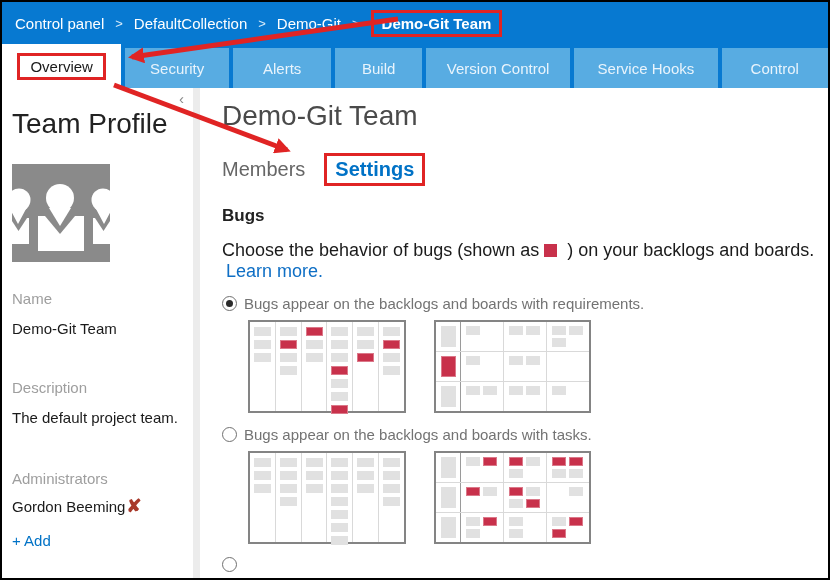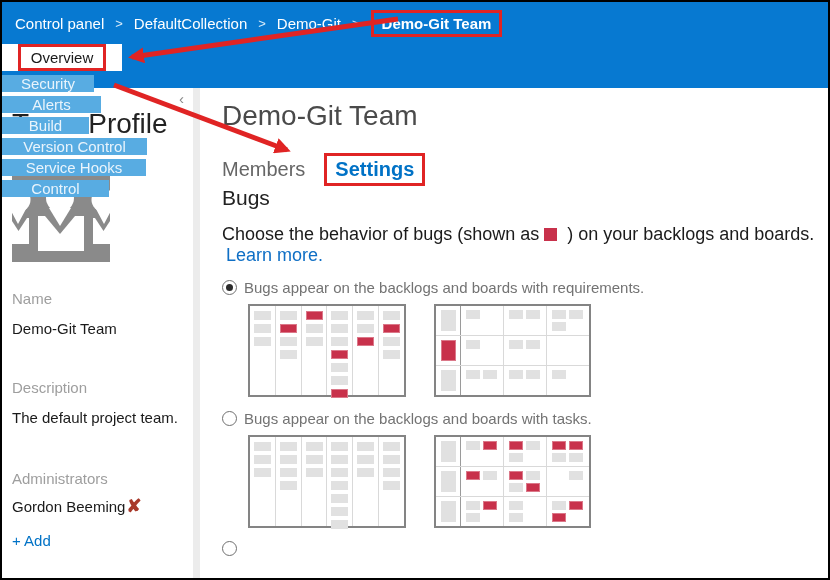--- a/index.html
+++ b/index.html
@@ -12,21 +12,21 @@
   .anno-box { border:3px solid var(--annotation_red,#e02424); }
 
   
   .topbar { position:relative; height:42px; background:var(--header_blue,#0779d1); display:flex; align-items:center; padding-left:13px; z-index:2; }
   .breadcrumb { display:flex; align-items:center; color:#fff; font-size:15px; }
   .crumb { color:#fff; cursor:pointer; white-space:nowrap; }
   .crumb-sep { margin:0 11px; font-size:13px; color:#d8ecfa; }
   .crumb-current { font-weight:bold; padding:2px 8px; }
 
   
-  .tabbar { height:44px; background:var(--header_blue,#0779d1); display:flex; column-gap:4px; z-index:2; position:relative;flex-direction:column; }
+  .tabbar { height:44px; background:var(--header_blue,#0779d1); display:flex; column-gap:4px; z-index:2; position:relative; }
   .tab { display:flex; align-items:center; justify-content:center; font-size:15px; color:#e9f4fc; background:var(--tab_blue,#58ace2); height:40px; margin-top:4px; cursor:pointer; white-space:nowrap; }
   .tab.active { background:#fff; color:#1a1a1a; height:44px; margin-top:0; }
   .tab.active .tab-box { border:3px solid var(--annotation_red,#e02424); padding:2px 10px; }
 
   
   .content-row { display:flex; height:490px; background:#fff; }
   .divider { width:7px; background:#ececec; }
 
   
   .sidebar { position:relative; width:191px; padding:0 0 0 10px; }
@@ -44,21 +44,21 @@
   .remove-x  { color:#a8392a; font-size:18px; font-weight:bold; margin-left:1px; cursor:pointer; line-height:1; }
   .add-link  { display:inline-block; margin-top:17px; color:var(--link_blue,#0072c6); font-size:15px; cursor:pointer; }
 
   
   .main { flex:1; padding:12px 0 0 22px; position:relative; }
   .page-title { font-size:28px; font-weight:400; color:#4a4a4a; }
   .subtabs { margin-top:21px; display:flex; align-items:center; font-size:20px; }
   .tab-members { color:#666; cursor:pointer; }
   .settings-box { margin-left:19px; border:3px solid var(--annotation_red,#e02424); padding:2px 8px; }
   .tab-settings { color:var(--link_blue,#0072c6); font-weight:bold; cursor:pointer;margin-top:43px; }
-  .section-title { font-size:21px; font-weight:400; color:#222; }
+  .section-title { margin-top:20px; font-size:17px; font-weight:700; color:#222; }
   .intro { margin-top:14px; font-size:18px; color:#1b1b1b; }
   .bug-swatch { display:inline-block; width:13px; height:13px; background:var(--bug_red,#c8314b); margin:0 5px -1px 5px; }
   .learn-more { color:#0f6fc5; cursor:pointer; margin-left:4px; text-decoration:none; }
 
   .option { margin-top:13px; display:flex; align-items:center; gap:7px; font-size:15px; color:#737373; }
   .radio { width:15px; height:15px; border:1px solid #707070; border-radius:50%; background:#fff; position:relative; flex:none; cursor:pointer; }
   .radio.checked::after { content:""; position:absolute; left:3px; top:3px; width:7px; height:7px; border-radius:50%; background:#2b2b2b; }
 
   .board-pair { display:flex; gap:28px; margin:8px 0 3px 26px; }
   .board { border:2px solid #848484; background:#fff; flex:none; }
@@ -104,21 +104,21 @@
         <span class="crumb">Demo-Git</span>
         <span class="crumb-sep">&gt;</span>
         <span class="crumb crumb-current anno-box">Demo-Git Team</span>
       </nav>
   </header>
 
   <nav class="tabbar" id="tabbar">
       <div class="tab active" style="width: 120px;">
         <span class="tab-box">Overview</span>
       </div>
-      <div class="tab" style="width: 92px;">
+      <div class="tab" style="width: 104px;">
         <span>Security</span>
       </div>
       <div class="tab" style="width: 99px;">
         <span>Alerts</span>
       </div>
       <div class="tab" style="width: 87px;">
         <span>Build</span>
       </div>
       <div class="tab" style="width: 145px;">
         <span>Version Control</span>

